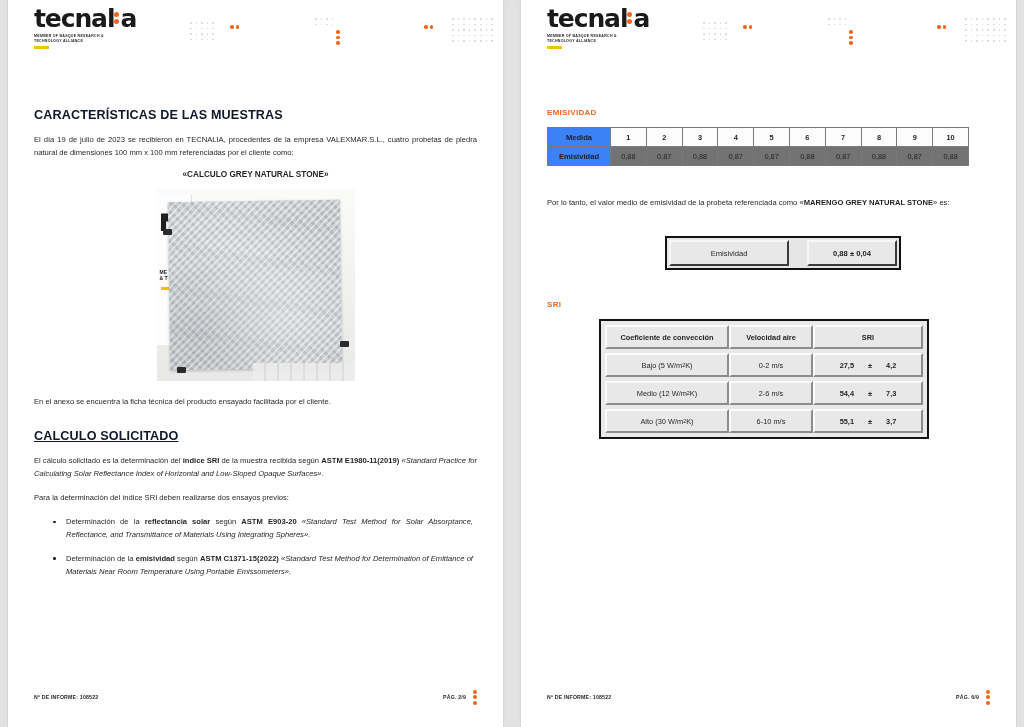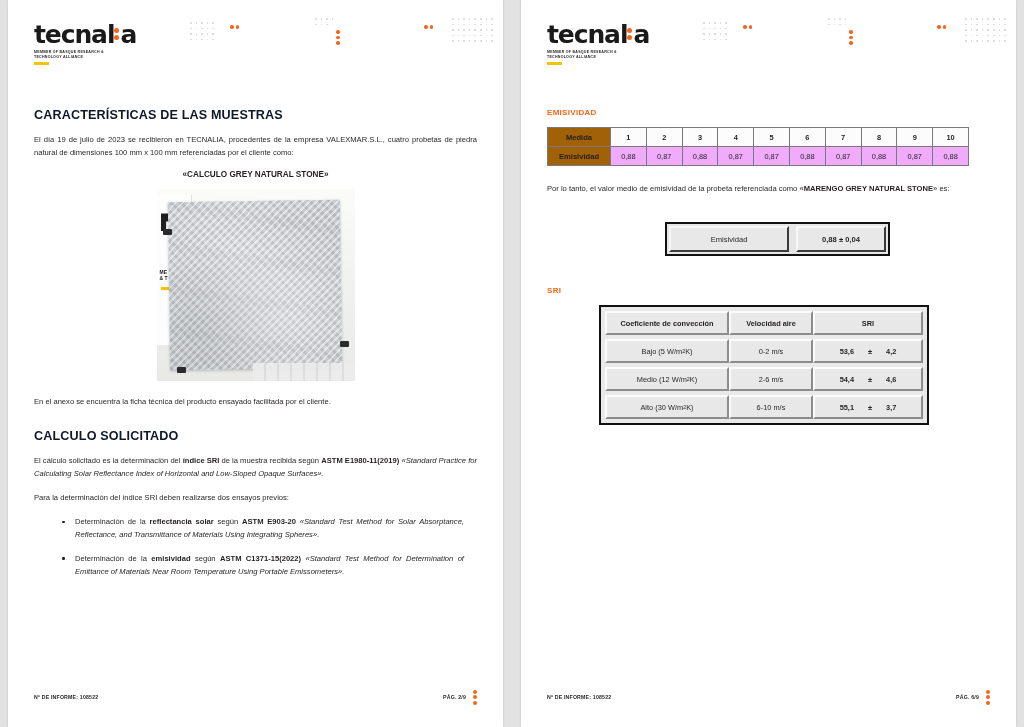--- a/index.html
+++ b/index.html
@@ -38,21 +38,21 @@
 
   
   .page-header {
     position: relative;
     height: 72px;
     width: 100%;
   }
   .logo-block {
     position: absolute;
     left: 26px;
-    top: 22px;
+    top: 6px;
   }
   .logo-word {
     font-family: "DejaVu Sans", sans-serif;
     font-size: 25px;
     font-weight: 700;
     letter-spacing: -1.1px;
     color: #1a1a1a;
     line-height: 25px;
     display: flex;
     align-items: center;
@@ -152,21 +152,21 @@
   p.centered {
     text-align: center;
     font-weight: 700;
     font-size: 8.2px;
     margin: 8px 0 10px 0;
   }
   .b { font-weight: 700; }
   .i { font-style: italic; }
 
   ul.bullets {
-    margin: 9px;
+    margin: 0;
     padding: 0 0 0 32px;
     list-style: none;
   }
   ul.bullets li {
     position: relative;
     font-size: 7.6px;
     line-height: 13.2px;
     text-align: justify;
     margin-bottom: 10px;
     padding-right: 4px;
@@ -263,23 +263,23 @@
     color: #231f20;
   }
   table.grid td, table.grid th {
     border: 1px solid #7a7a7a;
     text-align: center;
     vertical-align: middle;
     font-weight: 400;
     padding: 0;
   }
   .emis-table { margin: 0 0 16px 0; width: 422px; }
-  .emis-table td { height: 18px; background: #f0abfc; }
+  .emis-table td { height: 18px; background: #737373; }
   .emis-table td.rowhead {
-    background: #a16207;
+    background: #3b82f6;
     font-weight: 700;
     width: 62px;
     font-size: 7.6px;
   }
   .emis-table td.num { font-weight: 700; background: #fcfcfc; }
 
   .result-box {
     margin: 16px 0 20px 118px;
     display: inline-flex;
     border: 2px solid #111;
@@ -293,21 +293,21 @@
     justify-content: center;
     font-size: 7.6px;
     background: #e8e8e8;
     border: 2px outset #cfcfcf;
     border-top-color: #f7f7f7;
     border-left-color: #f7f7f7;
     border-right-color: #8f8f8f;
     border-bottom-color: #8f8f8f;
   }
   .result-cell.label { width: 116px; }
-  .result-cell.value { width: 86px; font-weight: 700; margin-left: 7px; }
+  .result-cell.value { width: 86px; font-weight: 700; margin-left: 18px; }
 
   .sri-frame {
     margin: 10px 0 0 52px;
     border: 2px solid #111;
     background: #e9e9e9;
     padding: 4px;
     width: 330px;
     box-sizing: border-box;
   }
   .sri-row { display: flex; gap: 0; margin-bottom: 4px; }
@@ -489,21 +489,21 @@
         </div>
         <div class="tile"></div>
         <div class="photo-clip" style="left:6px; top:40px;"></div>
         <div class="photo-clip" style="left:20px; bottom:8px;"></div>
         <div class="photo-clip" style="right:6px; bottom:34px;"></div>
         <div class="photo-strip"></div>
       </div>
 
       <p class="body">En el anexo se encuentra la ficha técnica del producto ensayado facilitada por el cliente.</p>
 
-      <h2 class="section" style="margin-top:20px;">CALCULO SOLICITADO</h2>
+      <h2 class="section" style="margin-top:20px;text-decoration:underline;">CALCULO SOLICITADO</h2>
 
       <p class="body">
         <span>El cálculo solicitado es la determinación del </span><span class="b">índice SRI</span><span> de la muestra recibida según </span><span class="b">ASTM E1980-11(2019)</span><span class="i"> «Standard Practice for Calculating Solar Reflectance Index of Horizontal and Low-Sloped Opaque Surfaces».</span>
       </p>
 
       <p class="body">Para la determinación del índice SRI deben realizarse dos ensayos previos:</p>
 
       <ul class="bullets">
         <li>
           <span>Determinación de la </span><span class="b">reflectancia solar</span><span> según </span><span class="b">ASTM E903-20</span><span class="i"> «Standard Test Method for Solar Absorptance, Reflectance, and Transmittance of Materials Using Integrating Spheres».</span>
@@ -665,21 +665,21 @@
             <td>0,87</td>
             <td>0,88</td>
             <td>0,87</td>
             <td>0,88</td>
             <td>0,87</td>
             <td>0,88</td>
           </tr>
         </tbody>
       </table>
 
-      <p class="body" style="margin-top:16px;">
+      <p class="body" style="margin-top:30px;">
         <span>Por lo tanto, el valor medio de emisividad de la probeta referenciada como «</span><span class="b">MARENGO GREY NATURAL STONE</span><span>» es:</span>
       </p>
 
       <div class="result-box">
         <div class="result-cell label">Emisividad</div>
         <div class="result-cell value">0,88 ± 0,04</div>
       </div>
 
       <h3 class="section-sm" style="margin-top:10px;">SRI</h3>
 
@@ -692,37 +692,37 @@
         </div>
 
         <div class="sri-row">
           <div class="sri-cell c1">
             <span>Bajo (5 W/m</span>
               <sup>2</sup>
               <span>K)</span>
           </div>
           <div class="sri-cell c2">0-2 m/s</div>
           <div class="sri-cell c3">
-            <span class="sri-val">53,6</span>
+            <span class="sri-val">27,5</span>
             <span class="sri-pm">±</span>
             <span class="sri-err">4,2</span>
           </div>
         </div>
 
         <div class="sri-row">
           <div class="sri-cell c1">
             <span>Medio (12 W/m</span>
               <sup>2</sup>
               <span>K)</span>
           </div>
           <div class="sri-cell c2">2-6 m/s</div>
           <div class="sri-cell c3">
             <span class="sri-val">54,4</span>
             <span class="sri-pm">±</span>
-            <span class="sri-err">4,6</span>
+            <span class="sri-err">7,3</span>
           </div>
         </div>
 
         <div class="sri-row">
           <div class="sri-cell c1">
             <span>Alto (30 W/m</span>
               <sup>2</sup>
               <span>K)</span>
           </div>
           <div class="sri-cell c2">6-10 m/s</div>

